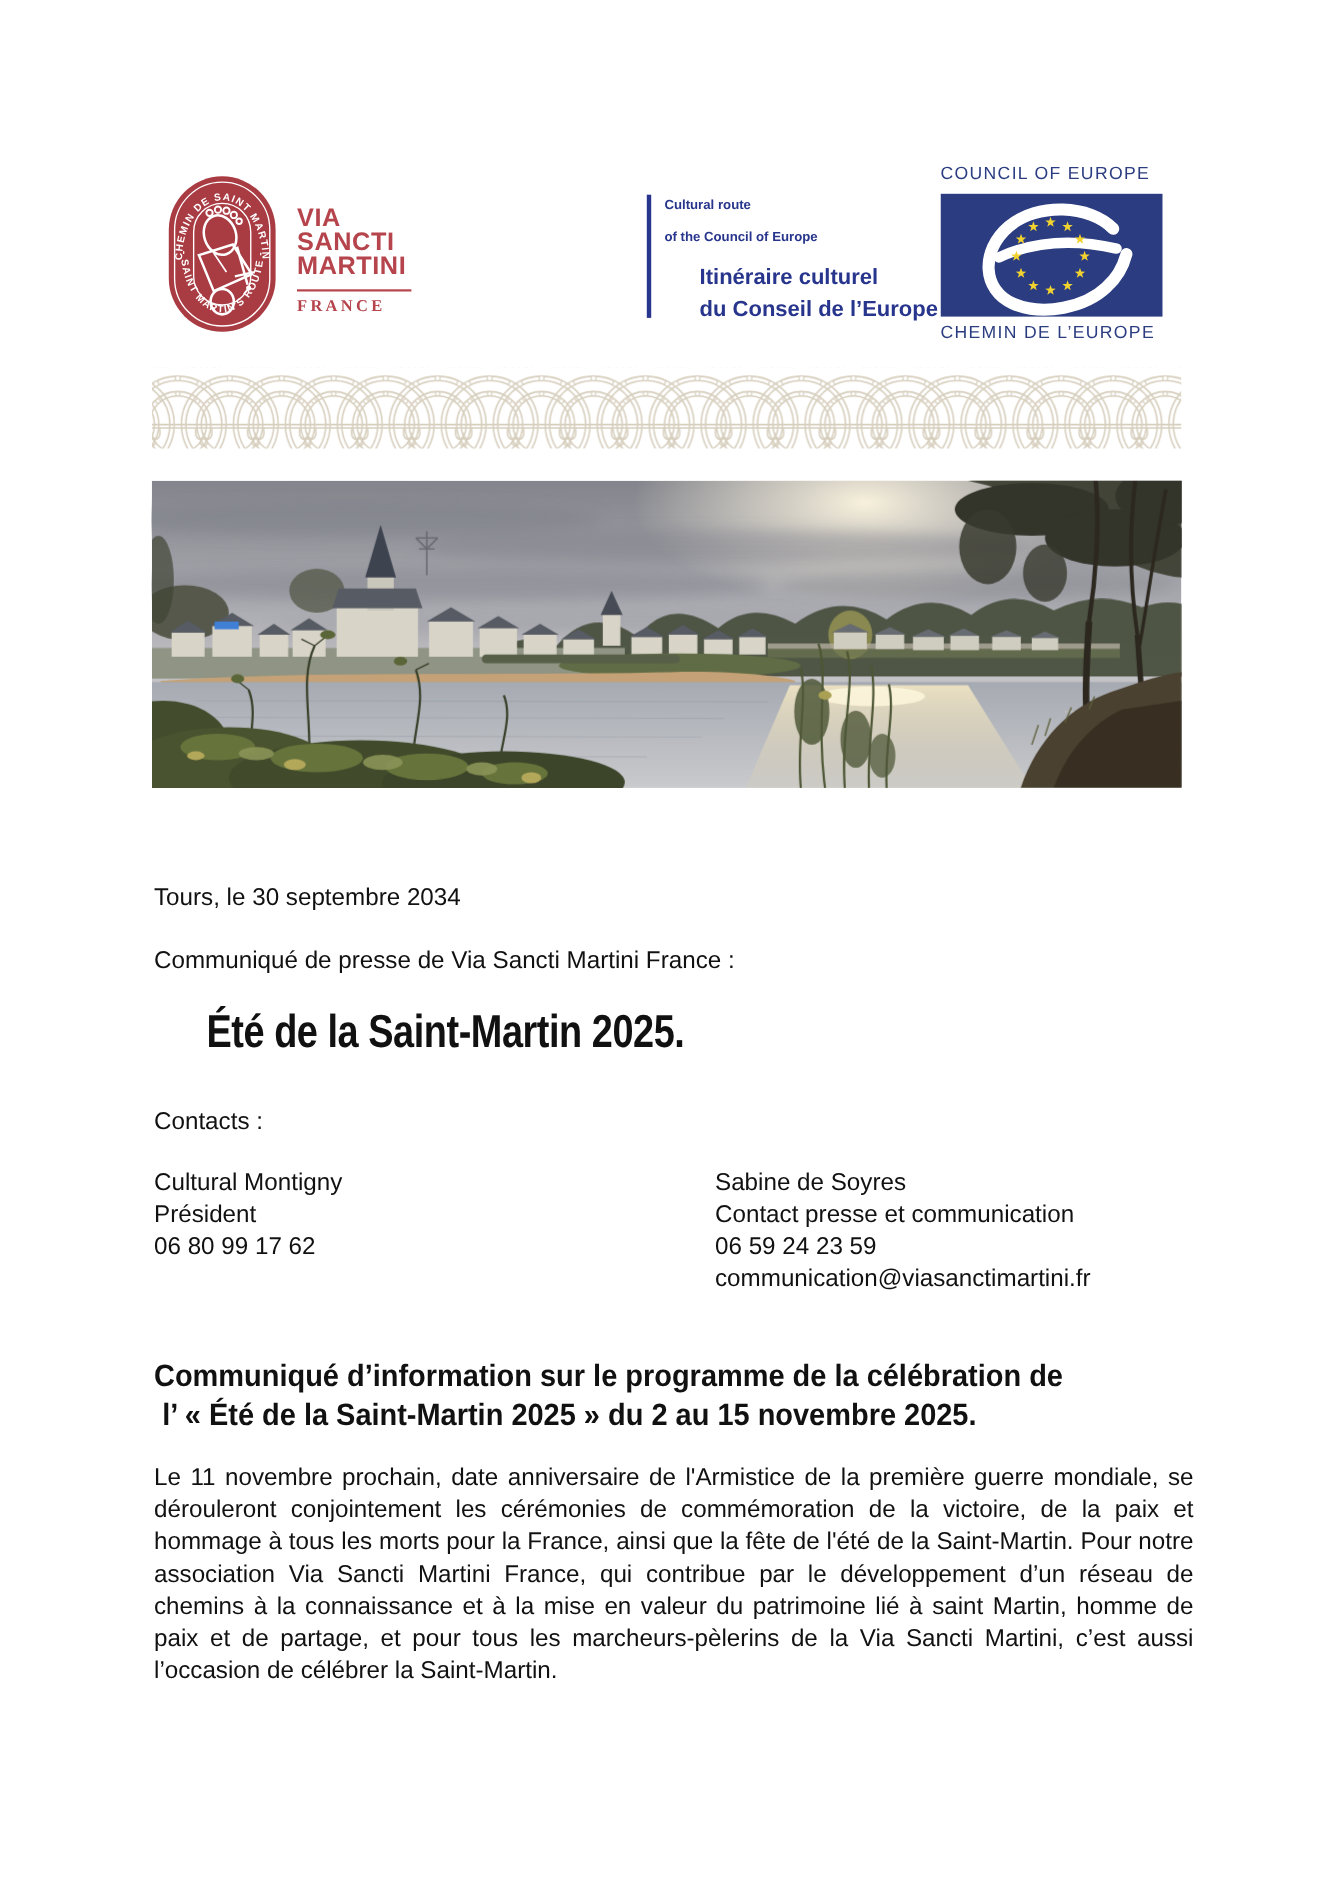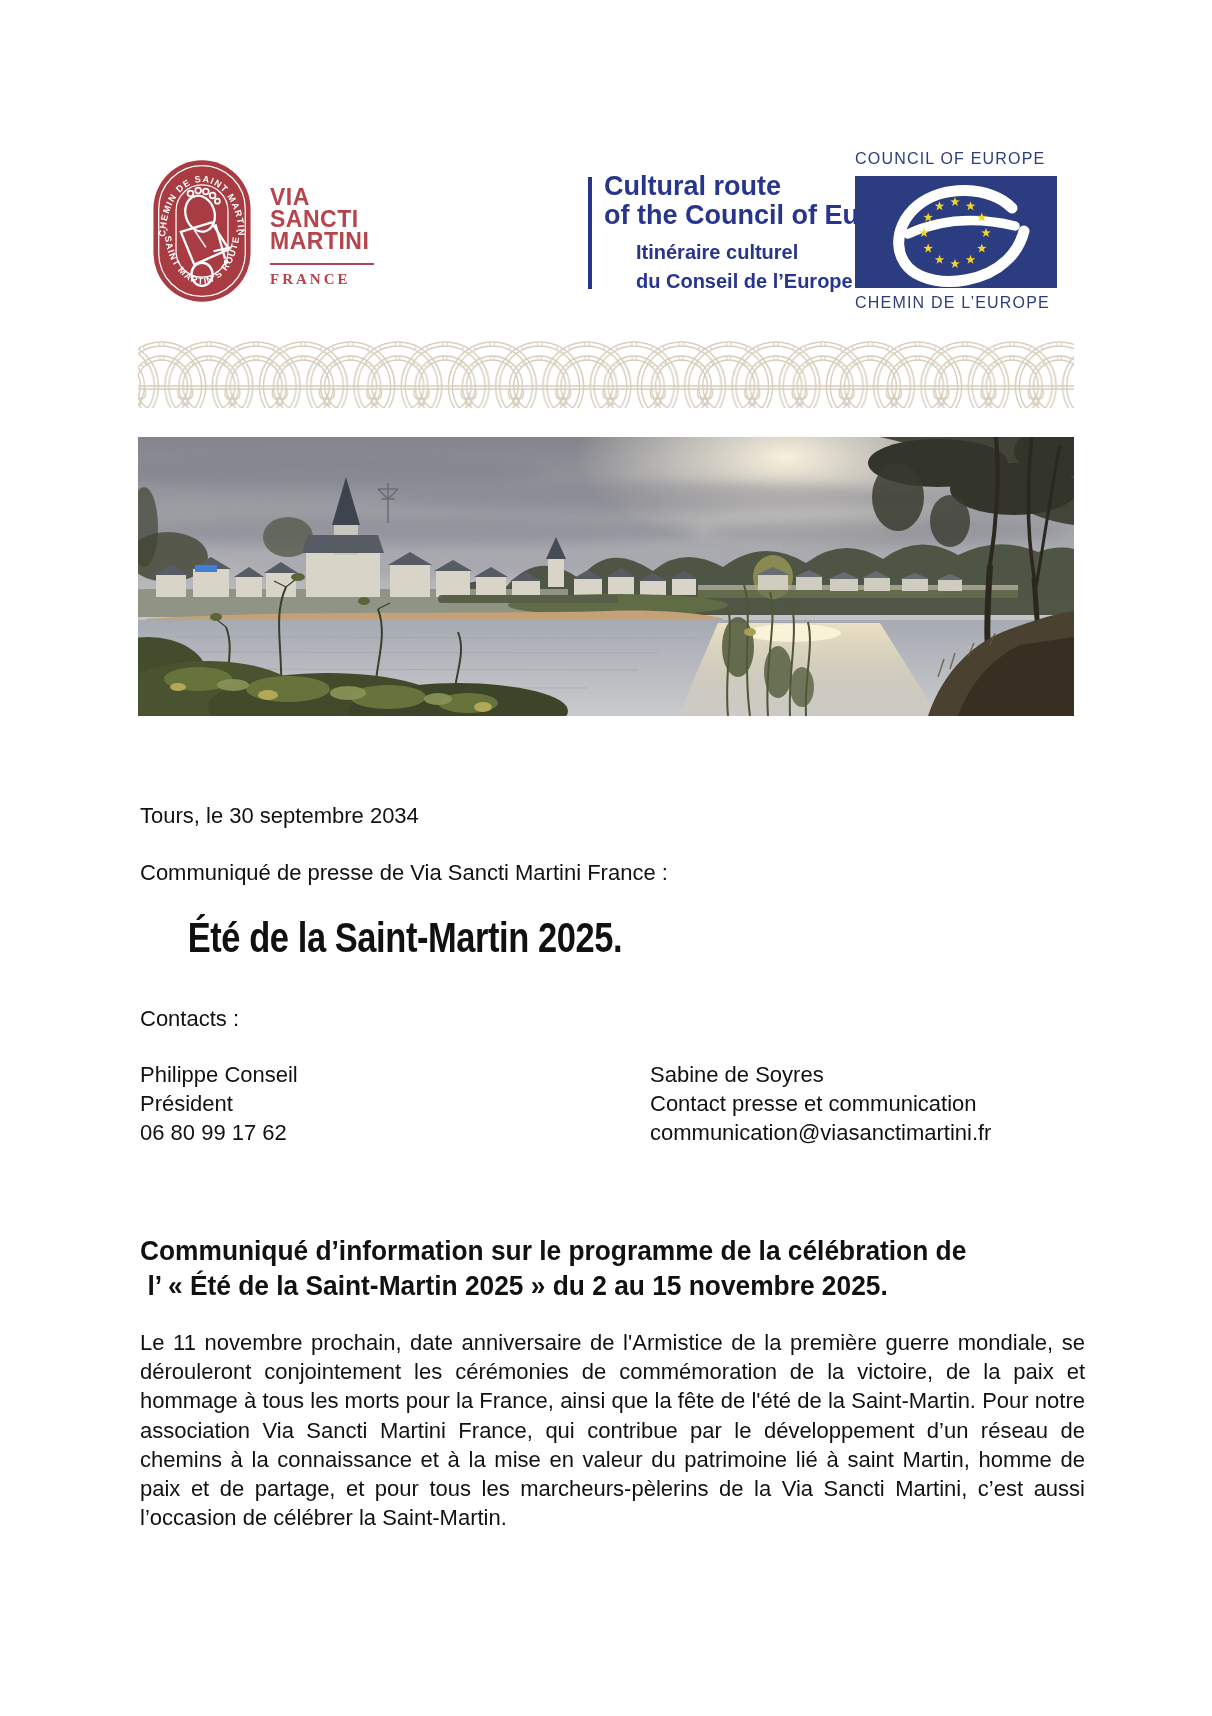--- a/index.html
+++ b/index.html
@@ -17,21 +17,21 @@
 
   
   .vsm-wordmark { left: 270px; top: 186px; color: #b5444c; font-weight: 700;
     font-size: 23px; line-height: 22px; letter-spacing: 0.5px; }
   .vsm-rule { left: 270px; top: 263px; width: 104px; height: 2px; background: #b5444c; }
   .vsm-france { left: 270px; top: 271px; color: #b5444c; font-weight: 700;
     font-family: "Liberation Serif", serif; font-size: 15px; letter-spacing: 3px; }
 
   
   .cr-bar { left: 588px; top: 177px; width: 4px; height: 112px; background: #27358c; }
-  .cr-en { left: 604px; top: 172px; color: #27358c; font-weight: 700; font-size: 27px; line-height: 29px; white-space: nowrap; }
+  .cr-en { left: 604px; top: 172px; color: #27358c; font-weight: 700; font-size: 12px; line-height: 29px; white-space: nowrap; }
   .cr-fr { left: 636px; top: 238px; color: #27358c; font-weight: 700; font-size: 20px; line-height: 29px; white-space: nowrap; }
 
   
   .coe-col { left: 855px; top: 150px; width: 188px; text-align: center; }
   .coe-caption { color: #2b3d80; font-size: 16px; letter-spacing: 1.2px; white-space: nowrap; }
   .coe-box { margin-top: 8px; display: block; }
   .coe-caption-bottom { margin-top: 6px; }
 
   
   .lace-band { left: 138px; top: 334px; }
@@ -352,27 +352,28 @@
   <main>
     <div class="abs txt dateline">Tours, le 30 septembre 2034</div>
     <div class="abs txt press-line">Communiqué de presse de Via Sancti Martini France :</div>
 
     <h1 class="abs txt doc-title"><span>Été de la Saint-Martin 2025.</span></h1>
 
     <div class="abs txt contacts-label">Contacts :</div>
 
     <div class="abs txt contacts-grid">
       <div class="contact-col c0">
-        <div>Philippe Conseil</div>
+        <div>Cultural Montigny</div>
         <div>Président</div>
         <div>06 80 99 17 62</div>
       </div>
       <div class="contact-col c1">
         <div>Sabine de Soyres</div>
         <div>Contact presse et communication</div>
+        <div>06 59 24 23 59</div>
         <div>communication@viasanctimartini.fr</div>
       </div>
     </div>
 
     <h2 class="abs txt info-heading">
       <div class="hline">Communiqué d’information sur le programme de la célébration de</div>
       <div class="hline l2">l’ « Été de la Saint-Martin 2025 » du 2 au 15 novembre 2025.</div>
     </h2>
 
     <p class="abs txt body-par">Le 11 novembre prochain, date anniversaire de l'Armistice de la première guerre mondiale, se dérouleront conjointement les cérémonies de commémoration de la victoire, de la paix et hommage à tous les morts pour la France, ainsi que la fête de l'été de la Saint-Martin. Pour notre association Via Sancti Martini France, qui contribue par le développement d’un réseau de chemins à la connaissance et à la mise en valeur du patrimoine lié à saint Martin, homme de paix et de partage, et pour tous les marcheurs-pèlerins de la Via Sancti Martini, c’est aussi l’occasion de célébrer la Saint-Martin.</p>

